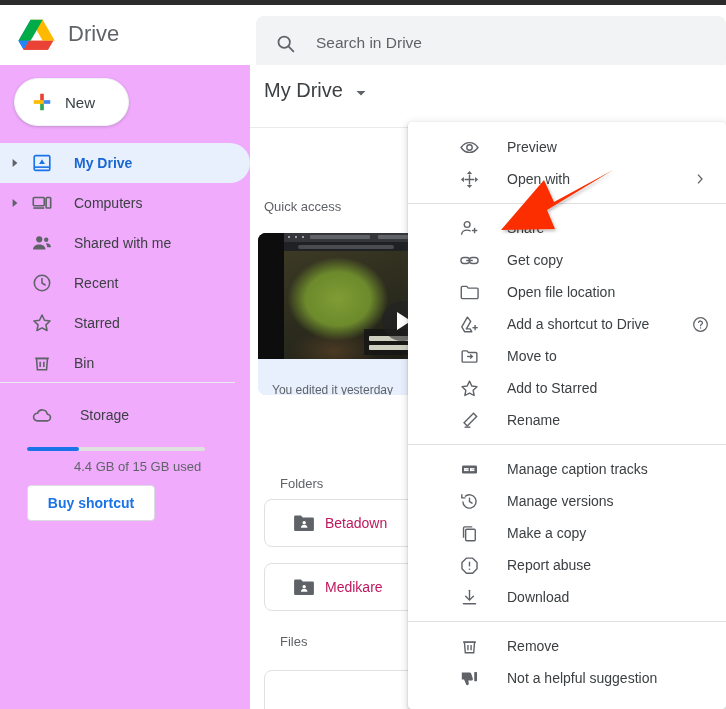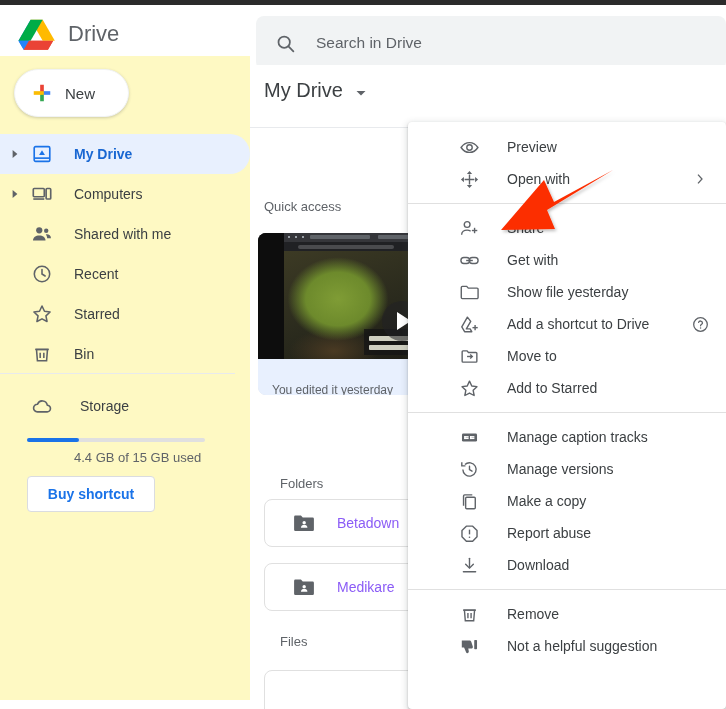--- a/index.html
+++ b/index.html
@@ -26,21 +26,21 @@
   }
   .search-ic { margin-left:19px; margin-right:20px; width:21px; height:21px; flex:0 0 auto; }
   .search-input {
     border:none; outline:none; background:transparent; font-size:15.5px;
     color:#5f6368; font-family:"Liberation Sans", sans-serif; width:330px;
   }
   .search-input::placeholder { color:#5f6368; }
   .header-rule { position:absolute; left:250px; top:64px; width:476px; height:1px; background:#e8eaed; }
 
   
-  .sidebar { position:absolute; left:0; top:56px; width:250px; height:644px; background:#fef9c3; }
+  .sidebar { position:absolute; left:0; top:65px; width:250px; height:644px; background:#f0abfc; }
   .new-btn {
     position:absolute; left:14px; top:13px; width:115px; height:48px;
     border:1px solid #f1f3f4; border-radius:24px; background:#fff;
     box-shadow:0 1px 3px rgba(60,64,67,.24); display:flex; align-items:center; cursor:pointer;
   }
   .new-plus { margin-left:16px; margin-right:12px; width:22px; height:22px; }
   .new-label { font-size:15px; color:#3c4043; }
 
   .nav { position:absolute; left:0; top:78px; width:250px; }
   .nav-item {
@@ -116,21 +116,21 @@
   .qa-sub { position:absolute; left:14px; top:24px; font-size:12px; color:#5f6368; white-space:nowrap; }
 
   .folder-card {
     position:absolute; left:14px; width:230px; height:48px;
     border:1px solid #e0e0e0; border-radius:8px; background:#fff;
     display:flex; align-items:center; cursor:pointer;
   }
   #folder-0 { top:434px; }
   #folder-1 { top:498px; }
   .folder-ic { margin-left:28px; width:22px; height:18px; flex:0 0 22px; }
-  .folder-name { margin-left:22px; font-size:14px; color:#8b5cf6; }
+  .folder-name { margin-left:10px; font-size:14px; color:#be185d; }
 
   .file-card {
     position:absolute; left:14px; top:605px; width:230px; height:104px;
     border:1px solid #e0e0e0; border-radius:8px 8px 0 0; background:#fff; overflow:hidden;
   }
 
   
   .ctxmenu {
     position:absolute; left:408px; top:122px; width:318px; height:587px;
     background:#fff; border-radius:4px;
@@ -409,30 +409,30 @@
     </div>
 
     <div class="mi">
       <span class="mi-ic">
         <svg viewBox="0 0 24 24" width="21" height="21" fill="none" stroke="#5f6368" stroke-width="1.6">
           <rect x="2.2" y="8.6" width="10" height="6.8" rx="3.4"></rect>
           <rect x="11.8" y="8.6" width="10" height="6.8" rx="3.4"></rect>
           <line x1="8.2" y1="12" x2="15.8" y2="12"></line>
         </svg>
       </span>
-      <span class="mi-label">Get with</span>
+      <span class="mi-label">Get copy</span>
     </div>
 
     <div class="mi">
       <span class="mi-ic">
         <svg viewBox="0 0 24 24" width="21" height="21" fill="none" stroke="#5f6368" stroke-width="1.6">
           <path d="M2.6 6.2a1.2 1.2 0 0 1 1.2-1.2h5l1.8 2h10a1.2 1.2 0 0 1 1.2 1.2v9.6a1.2 1.2 0 0 1-1.2 1.2H3.8a1.2 1.2 0 0 1-1.2-1.2z"></path>
         </svg>
       </span>
-      <span class="mi-label">Show file yesterday</span>
+      <span class="mi-label">Open file location</span>
     </div>
 
     <div class="mi">
       <span class="mi-ic">
         <svg viewBox="0 0 24 24" width="21" height="21" fill="none" stroke="#5f6368" stroke-width="1.6">
           <path d="M9.6 3.6 3.2 14.8l3.2 5.4h8.2l-1.9-3.2H8.4l5-8.6z" stroke-linejoin="round"></path>
           <line x1="18.4" y1="12.6" x2="18.4" y2="18.6"></line>
             <line x1="15.4" y1="15.6" x2="21.4" y2="15.6"></line>
         </svg>
       </span>
@@ -459,20 +459,29 @@
 
     <div class="mi">
       <span class="mi-ic">
         <svg viewBox="0 0 24 24" width="21" height="21" fill="none" stroke="#5f6368" stroke-width="1.6">
           <path d="M12 3.6l2.6 5.5 5.9.8-4.3 4.2 1.1 5.9L12 17.2l-5.3 2.8 1.1-5.9-4.3-4.2 5.9-.8z" stroke-linejoin="round"></path>
         </svg>
       </span>
       <span class="mi-label">Add to Starred</span>
     </div>
 
+    <div class="mi">
+      <span class="mi-ic">
+        <svg viewBox="0 0 24 24" width="21" height="21" fill="none" stroke="#5f6368" stroke-width="1.6">
+          <path d="M16.6 3.8 20.2 7.4 9.4 18.2 5.8 14.6z"></path>
+          <line x1="6.4" y1="19.6" x2="13" y2="19.6"></line>
+        </svg>
+      </span>
+      <span class="mi-label">Rename</span>
+    </div>
 
     <div class="mi-sep"></div>
 
     <div class="mi">
       <span class="mi-ic">
         <svg viewBox="0 0 24 24" width="21" height="21">
           <rect x="3.4" y="7.4" width="17.2" height="9.2" rx="1.6" fill="#5f6368"></rect>
           <rect x="6" y="10.4" width="5" height="1.6" fill="#fff"></rect>
           <rect x="6" y="10.4" width="1.6" height="3.4" fill="#fff"></rect>
           <rect x="6" y="12.2" width="5" height="1.6" fill="#fff"></rect>

